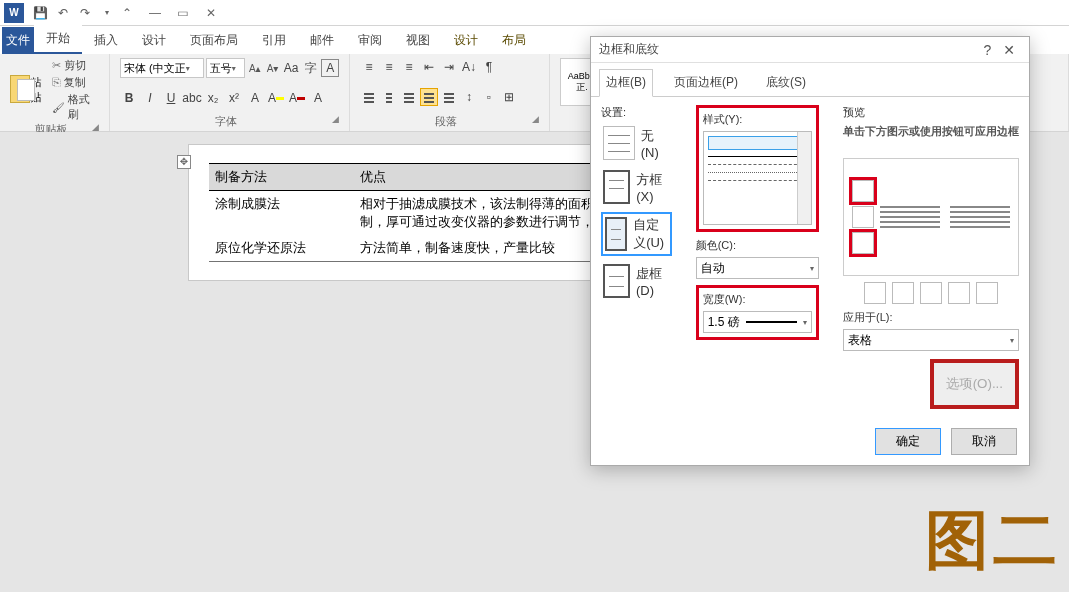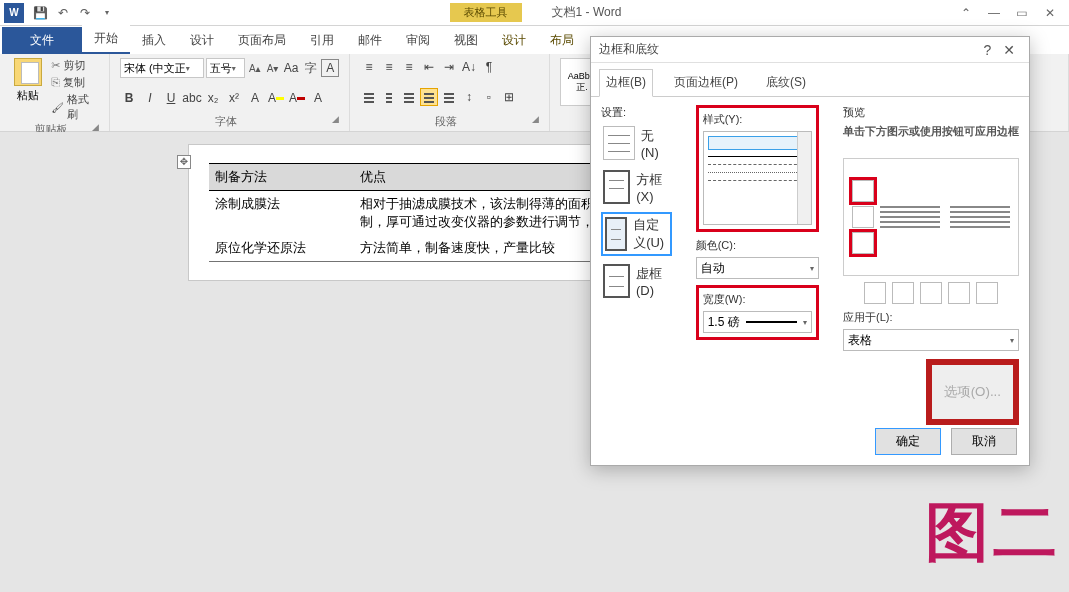--- a/index.html
+++ b/index.html
@@ -11,32 +11,32 @@
 .qat { display: flex; gap: 4px; align-items: center; margin-left: 4px; }
 .qat-btn { width: 18px; height: 18px; display: flex; align-items: center; justify-content: center; color: #5a5a5a; cursor: pointer; }
 .title-center { flex: 1; display: flex; justify-content: center; gap: 30px; align-items: center; }
 .table-tools { background: #e6c84f; padding: 2px 14px; font-size: 11px; color: #5a4a00; }
 .doc-name { font-size: 12px; color: #555; }
 .window-controls { display: flex; gap: 6px; margin-right: 8px; }
 .window-controls span { width: 22px; height: 18px; display: flex; align-items: center; justify-content: center; color: #666; }
 
 
 .ribbon-tabs { height: 28px; background: #fff; display: flex; align-items: flex-end; padding-left: 2px; }
-.file-tab { background: #2b579a; color: #fff; padding: 5px 28px; font-size: 12px; }
+.file-tab { background: #2b579a; color: #fff; padding: 5px 4px; font-size: 12px; }
 .tab { padding: 5px 12px; font-size: 12px; color: #444; cursor: pointer; }
 .tab.active { background: #fff; border-bottom: 2px solid #2b579a; }
 .tab.contextual { color: #5a4a00; }
 
 
 .ribbon { height: 78px; background: #f1f1f1; display: flex; border-bottom: 1px solid #d4d4d4; }
 .ribbon-group { border-right: 1px solid #dcdcdc; padding: 4px 10px 2px; display: flex; flex-direction: column; justify-content: space-between; }
 .ribbon-group-label { text-align: center; font-size: 11px; color: #666; }
 .ribbon-group-label .dl { float: right; color: #888; font-size: 9px; }
 .clipboard-grp { display: flex; gap: 6px; }
-.paste-big { width: 36px; display: flex; flex-direction: column; align-items: center; font-size: 11px; }
+.paste-big { width: 36px; display: flex; flex-direction: row; align-items: center; font-size: 11px; }
 .paste-icon { width: 28px; height: 28px; background: #f8d775; border: 1px solid #c9a93e; margin-bottom: 2px; position: relative; }
 .paste-icon::after { content: ""; position: absolute; top: 3px; left: 6px; width: 16px; height: 20px; background: #fff; border: 1px solid #bbb; }
 .mini-btns { display: flex; flex-direction: column; gap: 2px; font-size: 11px; color: #444; }
 .mini-btns span { display: flex; align-items: center; gap: 3px; }
 .scissors::before { content: "✂"; color: #7a7a7a; }
 .copy::before { content: "⎘"; color: #7a7a7a; }
 .brush::before { content: "🖌"; font-size: 10px; }
 
 .font-top { display: flex; gap: 2px; align-items: center; }
 .font-sel { border: 1px solid #c7c7c7; height: 20px; font-size: 11px; padding: 0 3px; background: #fff; display: flex; align-items: center; }
@@ -105,45 +105,41 @@
 .preview-box { height: 118px; border: 1px solid #ccc; display: flex; align-items: center; justify-content: center; gap: 6px; padding: 8px; }
 .para-lines { width: 60px; }
 .para-lines div { height: 2px; background: #888; margin: 3px 0; }
 .side-btns { display: flex; flex-direction: column; gap: 4px; }
 .tiny-btn { width: 22px; height: 22px; border: 1px solid #bbb; background: #fff; }
 .tiny-btn.red { outline: 3px solid #d9001b; }
 .bottom-btns { display: flex; gap: 6px; margin-top: 6px; justify-content: center; }
 
 .apply-row { margin-top: 6px; }
 .apply-sel { height: 22px; border: 1px solid #bbb; background: #fff; display: flex; align-items: center; justify-content: space-between; padding: 0 4px; width: 100%; }
-.opts-btn { margin-top: 8px; align-self: flex-end; padding: 18px 12px; border: 6px solid #b91c1c; background: #eee; color: #aaa; }
+.opts-btn { margin-top: 8px; align-self: flex-end; padding: 12px 12px; border: 4px solid #b91c1c; background: #eee; color: #aaa; }
 
 .dlg-footer { position: absolute; right: 12px; bottom: 10px; display: flex; gap: 10px; }
 .dlg-btn { padding: 4px 20px; border: 1px solid #adadad; background: #e1e1e1; font-size: 12px; }
 .dlg-btn.primary { border-color: #3399ff; }
 
 
-.big-label { position: absolute; right: 8px; bottom: 16px; font-size: 64px; font-weight: 900; color: #be185d; font-family: "SimHei", sans-serif; letter-spacing: 4px; }
+.big-label { position: absolute; right: 8px; bottom: 8px; font-size: 64px; font-weight: 900; color: #a16207; font-family: "SimHei", sans-serif; letter-spacing: 4px; }
 
 .chev { font-size: 8px; color: #666; }
 </style>
 </head>
 <body>
 
 <div class="titlebar">
   <div class="word-icon">W</div>
   <div class="qat">
     <span class="qat-btn">💾</span>
     <span class="qat-btn">↶</span>
     <span class="qat-btn">↷</span>
     <span class="qat-btn chev">▾</span>
-  </div>
-  <div class="title-center">
-    <span class="table-tools">表格工具</span>
-    <span class="doc-name">文档1 - Word</span>
   </div>
   <div class="window-controls">
     <span>⌃</span>
     <span>—</span>
     <span>▭</span>
     <span>✕</span>
   </div>
 </div>
 
 <div class="ribbon-tabs">

